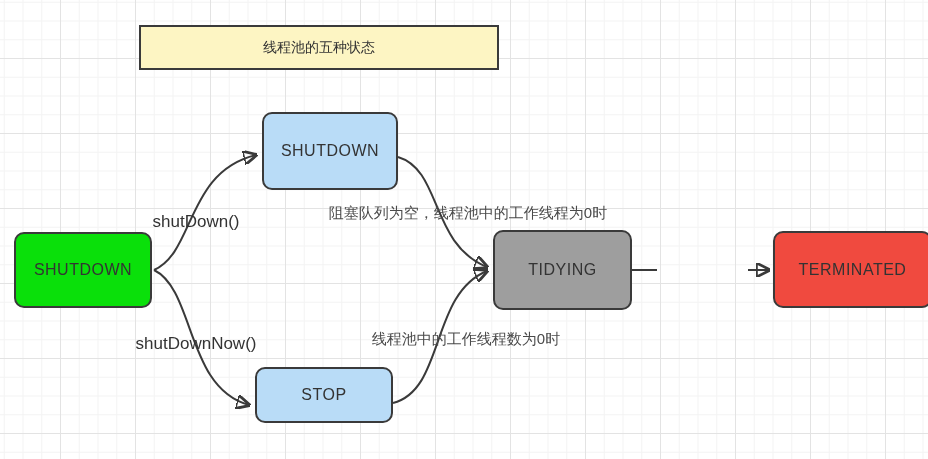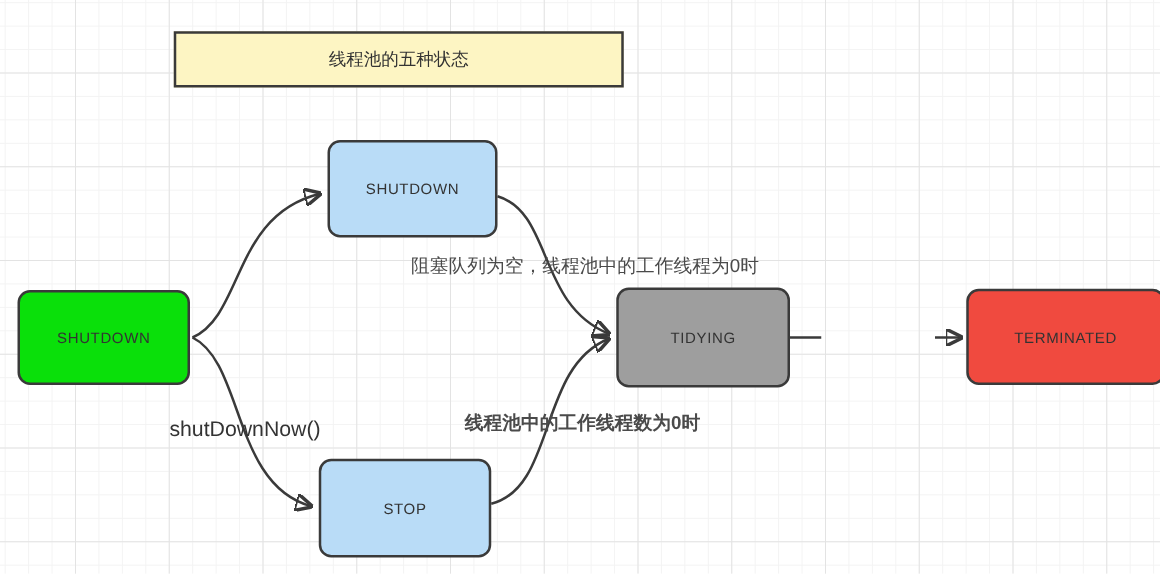--- a/index.html
+++ b/index.html
@@ -31,21 +31,21 @@
     stroke-width: 2;
   }
   .node {
     position: absolute;
     z-index: 2;
     border: 2px solid #3a3a3a;
     border-radius: 10px;
     display: flex; align-items: center; justify-content: center;
     box-sizing: border-box;
     color: #333333;
-    font-size: 12px;
+    font-size: 16px;
     letter-spacing: 0.5px;
   }
   .node.title {
     border-radius: 0;
     font-size: 14px;
     letter-spacing: 0;
     z-index: 2;
   }
   .edge-label {
     position: absolute;
@@ -81,33 +81,34 @@
   </div>
 
   <div class="node" style="left: 14px; top: 232px; width: 138px; height: 76px; background-color: rgb(10, 224, 10);">
     <span>SHUTDOWN</span>
   </div>
 
   <div class="node" style="left: 262px; top: 112px; width: 136px; height: 78px; background-color: rgb(185, 220, 247);">
     <span>SHUTDOWN</span>
   </div>
 
-  <div class="node" style="left: 255px; top: 367px; width: 138px; height: 79px; background-color: rgb(185, 220, 247);">
+  <div class="node" style="left: 255px; top: 367px; width: 138px; height: 56px; background-color: rgb(185, 220, 247);">
     <span>STOP</span>
   </div>
 
   <div class="node" style="left: 493px; top: 230px; width: 139px; height: 80px; background-color: rgb(158, 158, 158); align-items: center;">
     <span>TIDYING</span>
   </div>
 
   <div class="node" style="left: 773px; top: 231px; width: 159px; height: 77px; background-color: rgb(240, 74, 63);">
     <span>TERMINATED</span>
   </div>
 
+  <div class="edge-label fn" style="left:196px; top:222px;">shutDown()</div>
 
   <div class="edge-label fn" style="left:196px; top:344px;">shutDownNow()</div>
 
   <div class="edge-label cn" style="left:450px; top:213px;">阻塞队列为空，线程池中的工作线程为0时</div>
 
-  <div class="edge-label cn" style="left:448px; top:339px;font-weight:bold;">线程池中的工作线程数为0时</div>
+  <div class="edge-label cn" style="left:448px; top:339px;">线程池中的工作线程数为0时</div>
 
 
 </div>
 
 </body></html>

